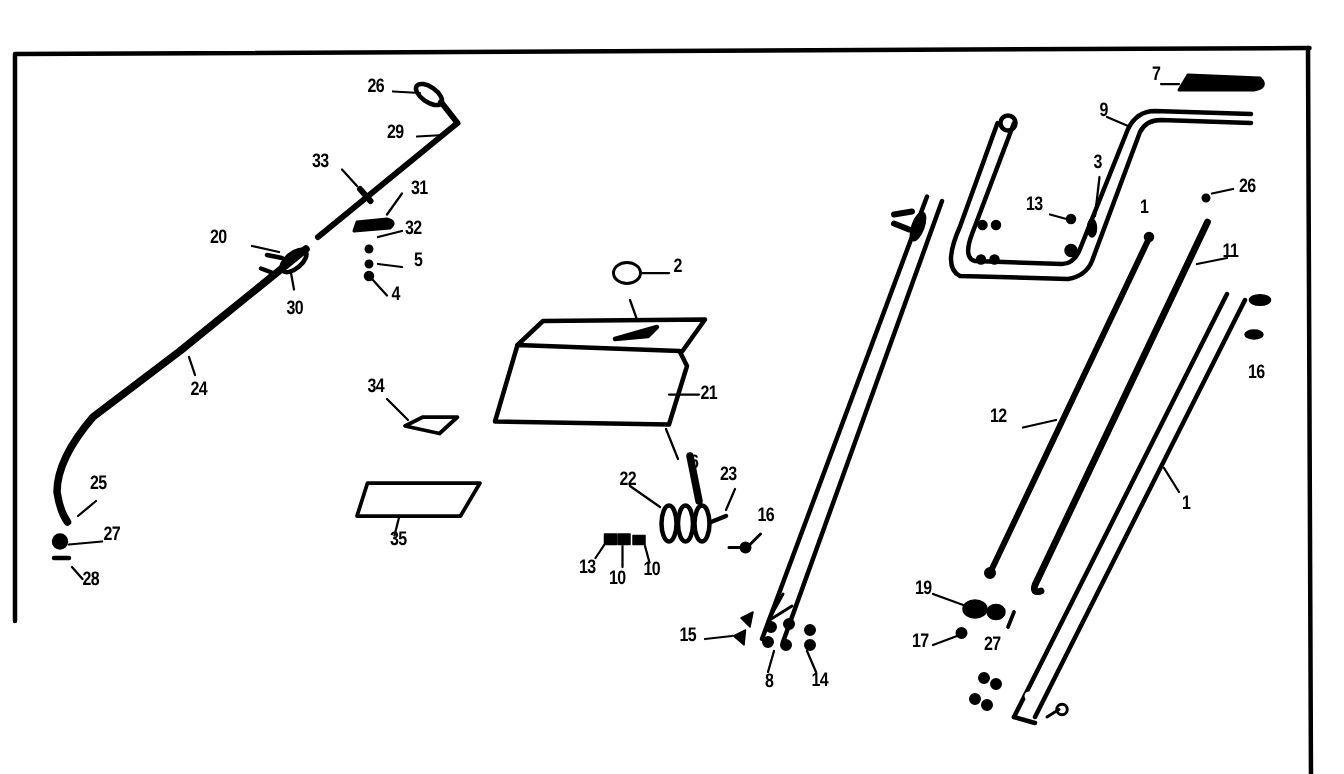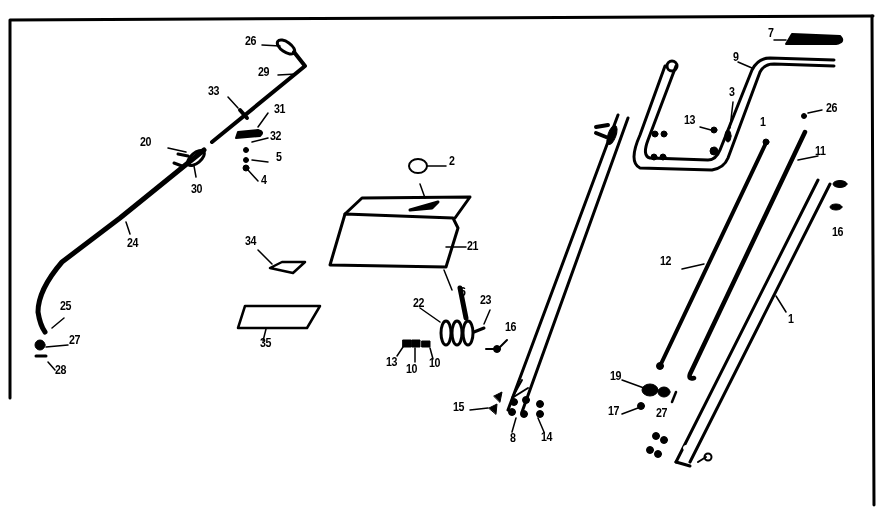--- a/index.html
+++ b/index.html
@@ -1,18 +1,18 @@
 <!DOCTYPE html>
 <html><head>
 <meta charset="utf-8">
 <style>
   html, body { margin: 0; padding: 0; background: #ffffff; }
   body { width: 896px; height: 516px; overflow: hidden; position: relative;
          font-family: "Liberation Sans", sans-serif; }
-  #diagram { position: absolute; left: 0; top: 0; width: 896px; height: 384px; }
+  #diagram { position: absolute; left: 0; top: 16px; width: 896px; height: 384px; }
   .lbl { position: absolute; font-family: "Liberation Sans", sans-serif; font-weight: bold;
          font-size: 13px; line-height: 13px; color: #000; transform: scaleX(0.82); transform-origin: left top; letter-spacing: -0.5px; }
   svg { position: absolute; left: 0; top: 0; }
 </style>
 </head>
 <body>
 
 <div id="diagram">
   <svg width="896" height="516" viewBox="0 0 896 516" fill="none" stroke="#000" stroke-linecap="round" stroke-linejoin="round">
 

